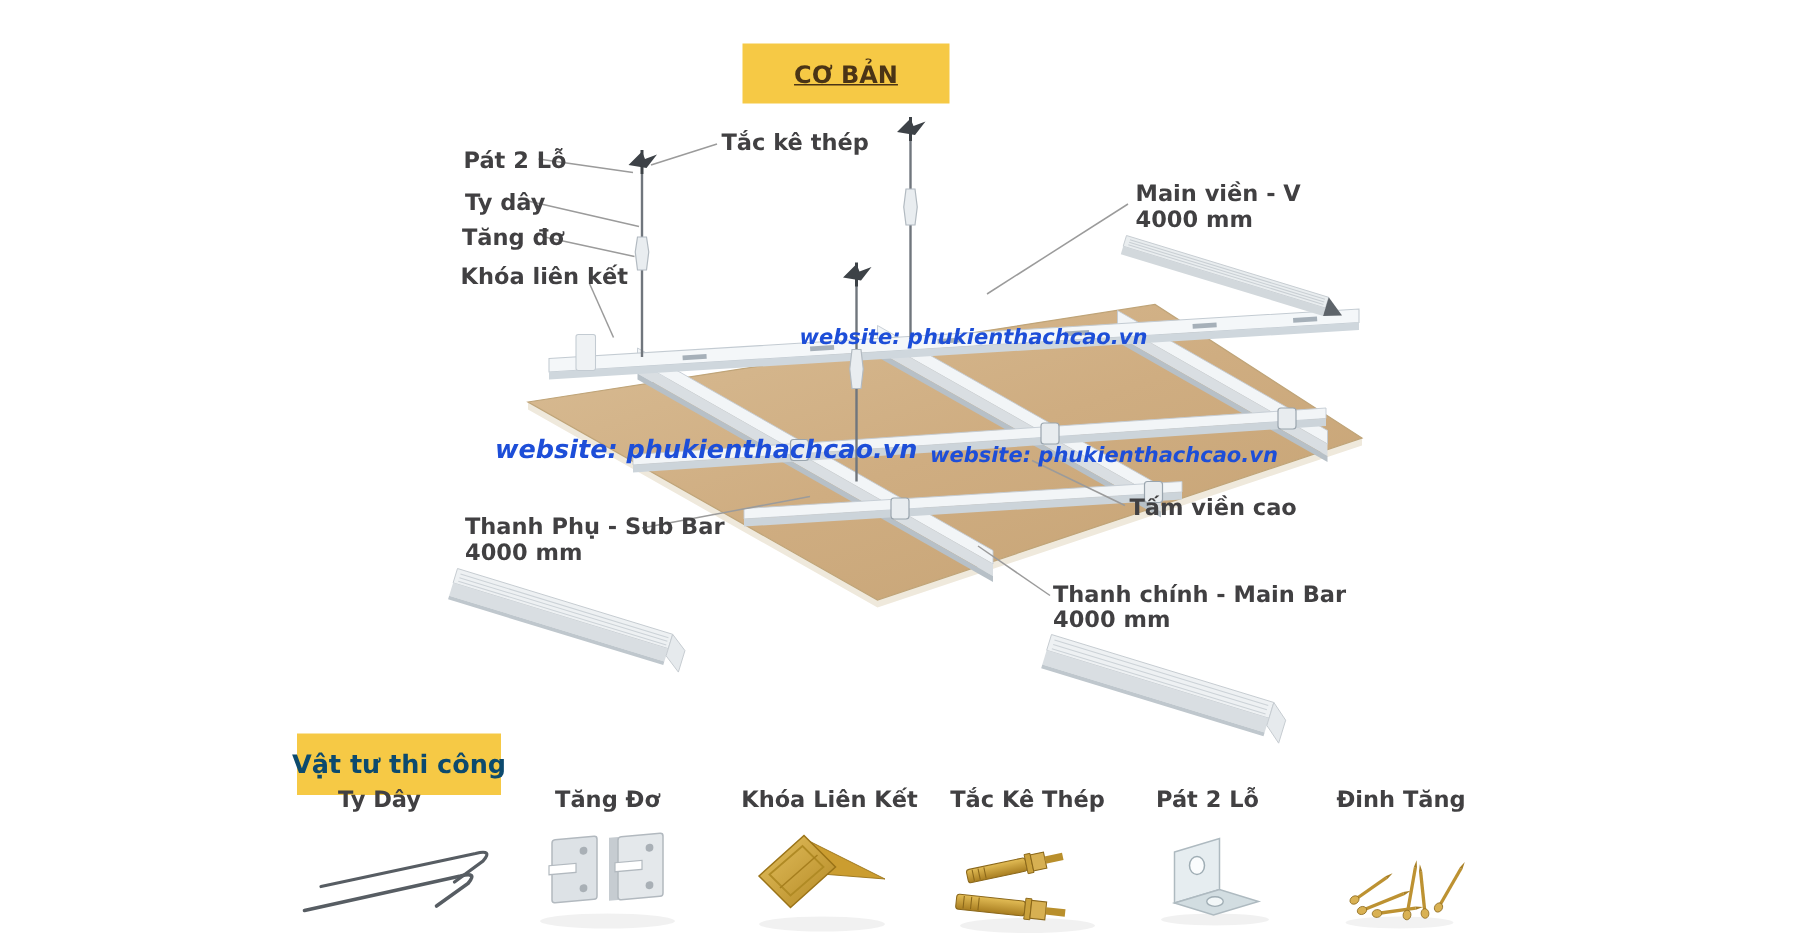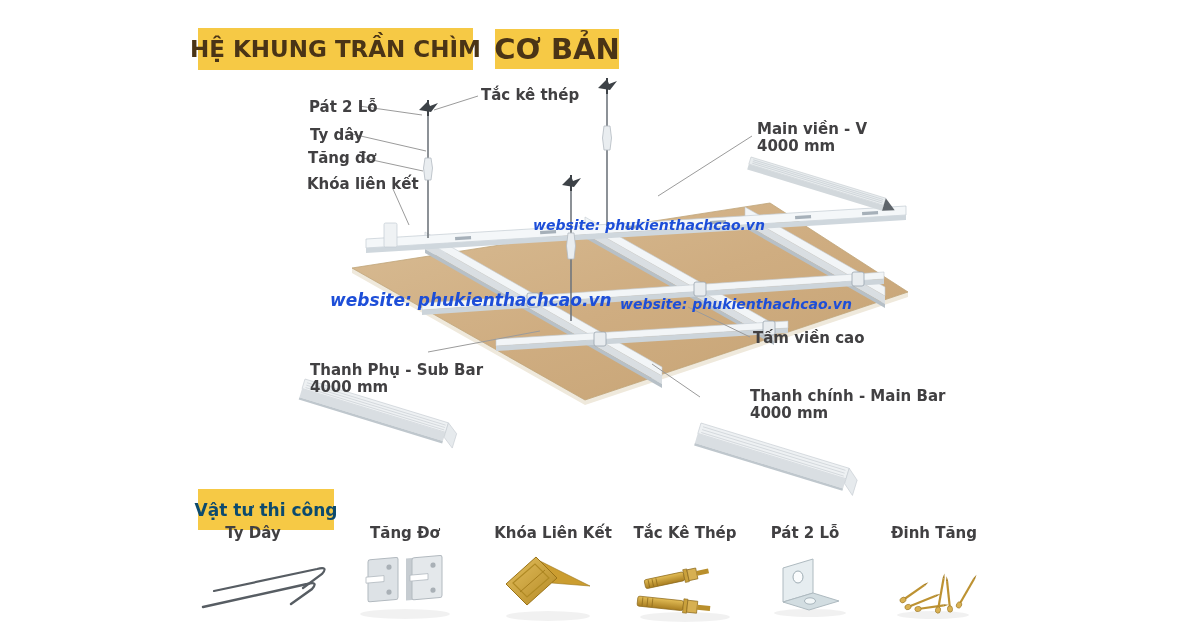--- a/index.html
+++ b/index.html
@@ -6,21 +6,21 @@
   .stage{
     position:relative;width:1200px;height:630px;background:#ffffff;overflow:hidden;
     font-family:"DejaVu Sans","Liberation Sans",sans-serif;
   }
   .art{position:absolute;left:0;top:0;width:1200px;height:630px;}
   .badge{
     position:absolute;background:#f6c945;color:#4a3416;font-weight:bold;
     display:flex;align-items:center;justify-content:center;white-space:nowrap;
   }
   .badge-main{left:198px;top:28px;width:275px;height:42px;font-size:23px;}
-  .badge-sub{left:495px;top:29px;width:124px;height:40px;font-size:29px;}
+  .badge-sub{left:495px;top:29px;width:138px;height:40px;font-size:16px;text-decoration:underline;}
   .badge-materials{left:198px;top:489px;width:136px;height:41px;font-size:17px;color:#0c4a6e;}
   .lbl{
     position:absolute;color:#414042;font-weight:bold;font-size:15px;line-height:1.12;
     white-space:nowrap;
   }
   .mat-lbl{
     position:absolute;top:524px;width:160px;text-align:center;color:#414042;
     font-weight:bold;font-size:15px;white-space:nowrap;
   }
   .watermark{
@@ -275,42 +275,41 @@
           <ellipse cx="0" cy="0" rx="3.2" ry="2.6" fill="#d9b153" stroke="#8a671a" stroke-width="0.5"></ellipse>
         </g>
       </g>
     </g>
   </svg>
 
   <span class="watermark wm1">website: phukienthachcao.vn</span>
   <span class="watermark wm2">website: phukienthachcao.vn</span>
   <span class="watermark wm3">website: phukienthachcao.vn</span>
 
-  <div class="badge badge-main">HỆ KHUNG TRẦN CHÌM</div>
   <div class="badge badge-sub">CƠ BẢN</div>
 
   <div class="lbl" style="left:481px;top:87px;">Tắc kê thép</div>
   <div class="lbl" style="left:309px;top:99px;">Pát 2 Lỗ</div>
   <div class="lbl" style="left:310px;top:127px;">Ty dây</div>
   <div class="lbl" style="left:308px;top:150px;">Tăng đơ</div>
   <div class="lbl" style="left:307px;top:176px;">Khóa liên kết</div>
 
   <div class="lbl" style="left:757px;top:121px;">
     <div>Main viền - V</div>
     <div>4000 mm</div>
   </div>
 
   <div class="lbl" style="left:753px;top:330px;">Tấm viền cao</div>
 
-  <div class="lbl" style="left:310px;top:362px;">
+  <div class="lbl" style="left:310px;top:343px;">
     <div>Thanh Phụ - Sub Bar</div>
     <div>4000 mm</div>
   </div>
 
-  <div class="lbl" style="left:702px;top:388px;margin-left:48px;">
+  <div class="lbl" style="left:702px;top:388px;">
     <div>Thanh chính - Main Bar</div>
     <div>4000 mm</div>
   </div>
 
   <div class="badge badge-materials">Vật tư thi công</div>
 
   <div class="mat-lbl" style="left:173px;">Ty Dây</div>
   <div class="mat-lbl" style="left:325px;">Tăng Đơ</div>
   <div class="mat-lbl" style="left:473px;">Khóa Liên Kết</div>
   <div class="mat-lbl" style="left:605px;">Tắc Kê Thép</div>

